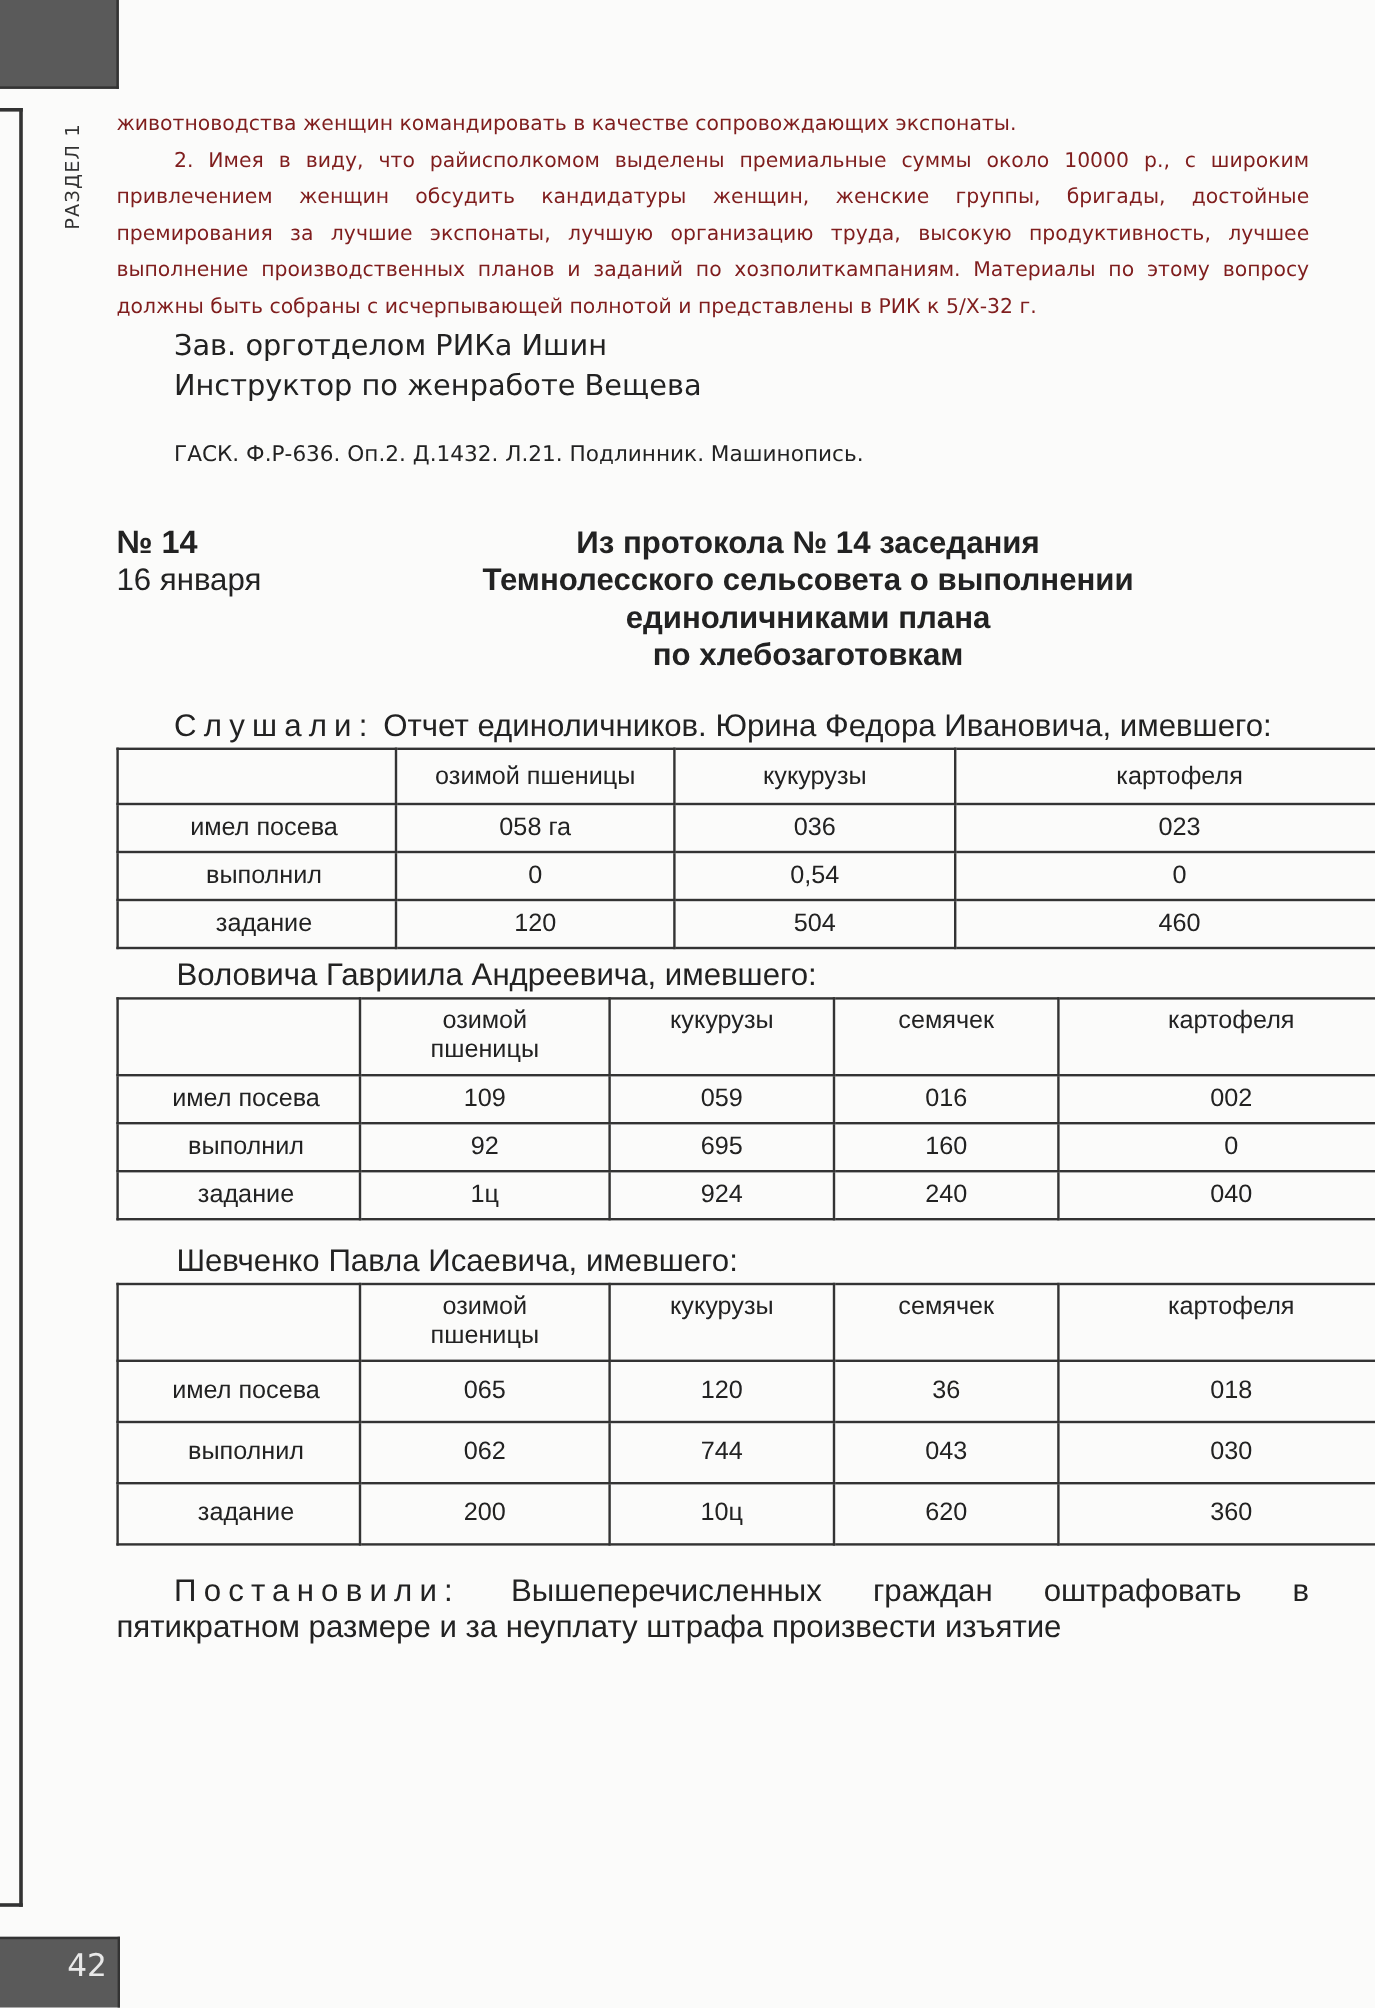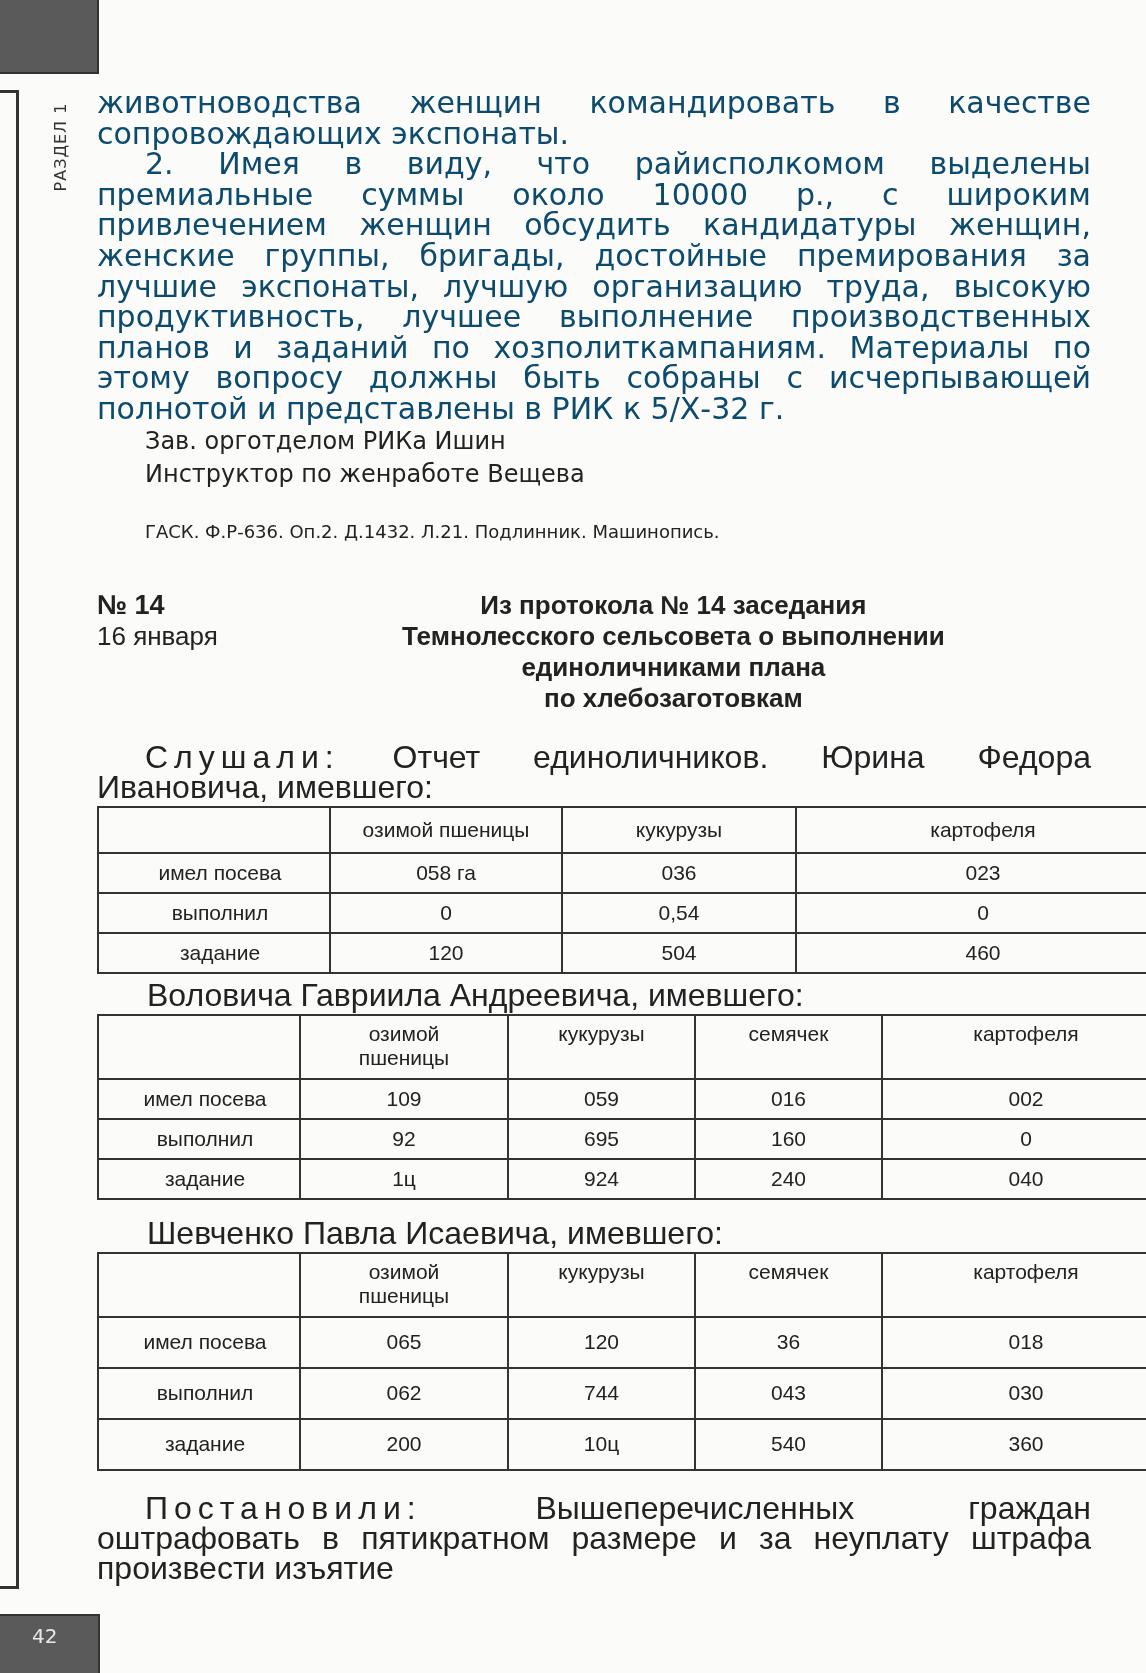--- a/index.html
+++ b/index.html
@@ -24,38 +24,38 @@
     position: absolute; left: 50%; top: 50%;
     transform: translate(-50%, -50%) rotate(-90deg);
     white-space: nowrap; font-size: 16px; letter-spacing: 1px; color: #333;
     font-family: "DejaVu Sans", sans-serif;
   }
   .page-num-block {
     position: absolute; left: 0; top: 1614px; width: 98px; height: 59px;
     background: #5a5a5a; border-top: 2px solid #333; border-right: 2px solid #333;
   }
   .page-num-block span {
-    position: absolute; left: 32px; top: 8px; font-size: 20px; color: #e8e8e8;
+    position: absolute; left: 56px; top: 8px; font-size: 26px; color: #e8e8e8;
     font-family: "DejaVu Sans", sans-serif;
   }
   .content { position: absolute; left: 97px; top: 88px; width: 994px; }
   .p {
-    font-family: "DejaVu Sans", sans-serif; font-size: 30px; line-height: 30.6px;
-    text-align: justify; margin: 0; color: #0c4a6e;
+    font-family: "DejaVu Sans", sans-serif; font-size: 17px; line-height: 30.6px;
+    text-align: justify; margin: 0; color: #7f1d1d;
   }
   .p .indent { display: inline-block; width: 48px; }
   .sig { font-family: "DejaVu Sans", sans-serif; font-size: 24px; line-height: 33px; padding-left: 48px; }
   .source {
     font-family: "DejaVu Sans", sans-serif; font-size: 18px; margin: 30px 0 0 48px; color: #222;
   }
   .doc-head { display: flex; margin-top: 48px; }
   .doc-head .left { width: 305px; font-family: "Liberation Sans", sans-serif; font-size: 26px; line-height: 31px; }
   .doc-head .left b { font-size: 27px; }
   .doc-head .right { font-family: "Liberation Sans", sans-serif; font-weight: bold; font-size: 26px; line-height: 31px; text-align: center; }
-  .narrow { font-family: "Liberation Sans", sans-serif; font-size: 32px; line-height: 30px; transform-origin: left; }
+  .narrow { font-family: "Liberation Sans", sans-serif; font-size: 26px; line-height: 30px; transform-origin: left; }
   .spaced { letter-spacing: 6px; }
   .heard { margin-top: 28px; text-align: justify; }
   .person { padding-left: 50px; margin-top: 4px; }
   table {
     border-collapse: collapse; width: 1074px; margin: 4px 0 6px 0;
     font-family: "Liberation Sans", sans-serif; font-size: 21px; color: #222;
   }
   td, th { border: 2px solid #333; padding: 0; font-weight: normal; }
   th { text-align: center; vertical-align: top; padding-top: 8px; }
   td { text-align: center; }
@@ -187,21 +187,21 @@
       <td class="rowlabel">выполнил</td>
       <td>062</td>
       <td>744</td>
       <td>043</td>
       <td>030</td>
     </tr>
     <tr>
       <td class="rowlabel">задание</td>
       <td>200</td>
       <td>10ц</td>
-      <td>540</td>
+      <td>620</td>
       <td>360</td>
     </tr>
   </tbody>
     </table>
 
   <div class="narrow resolved">
     <span style="display:inline-block;width:48px"></span><span class="spaced">Постановили:</span>
     <span>Вышеперечисленных граждан оштрафовать в пятикратном размере и за неуплату штрафа произвести изъятие</span>
   </div>
 </div>

